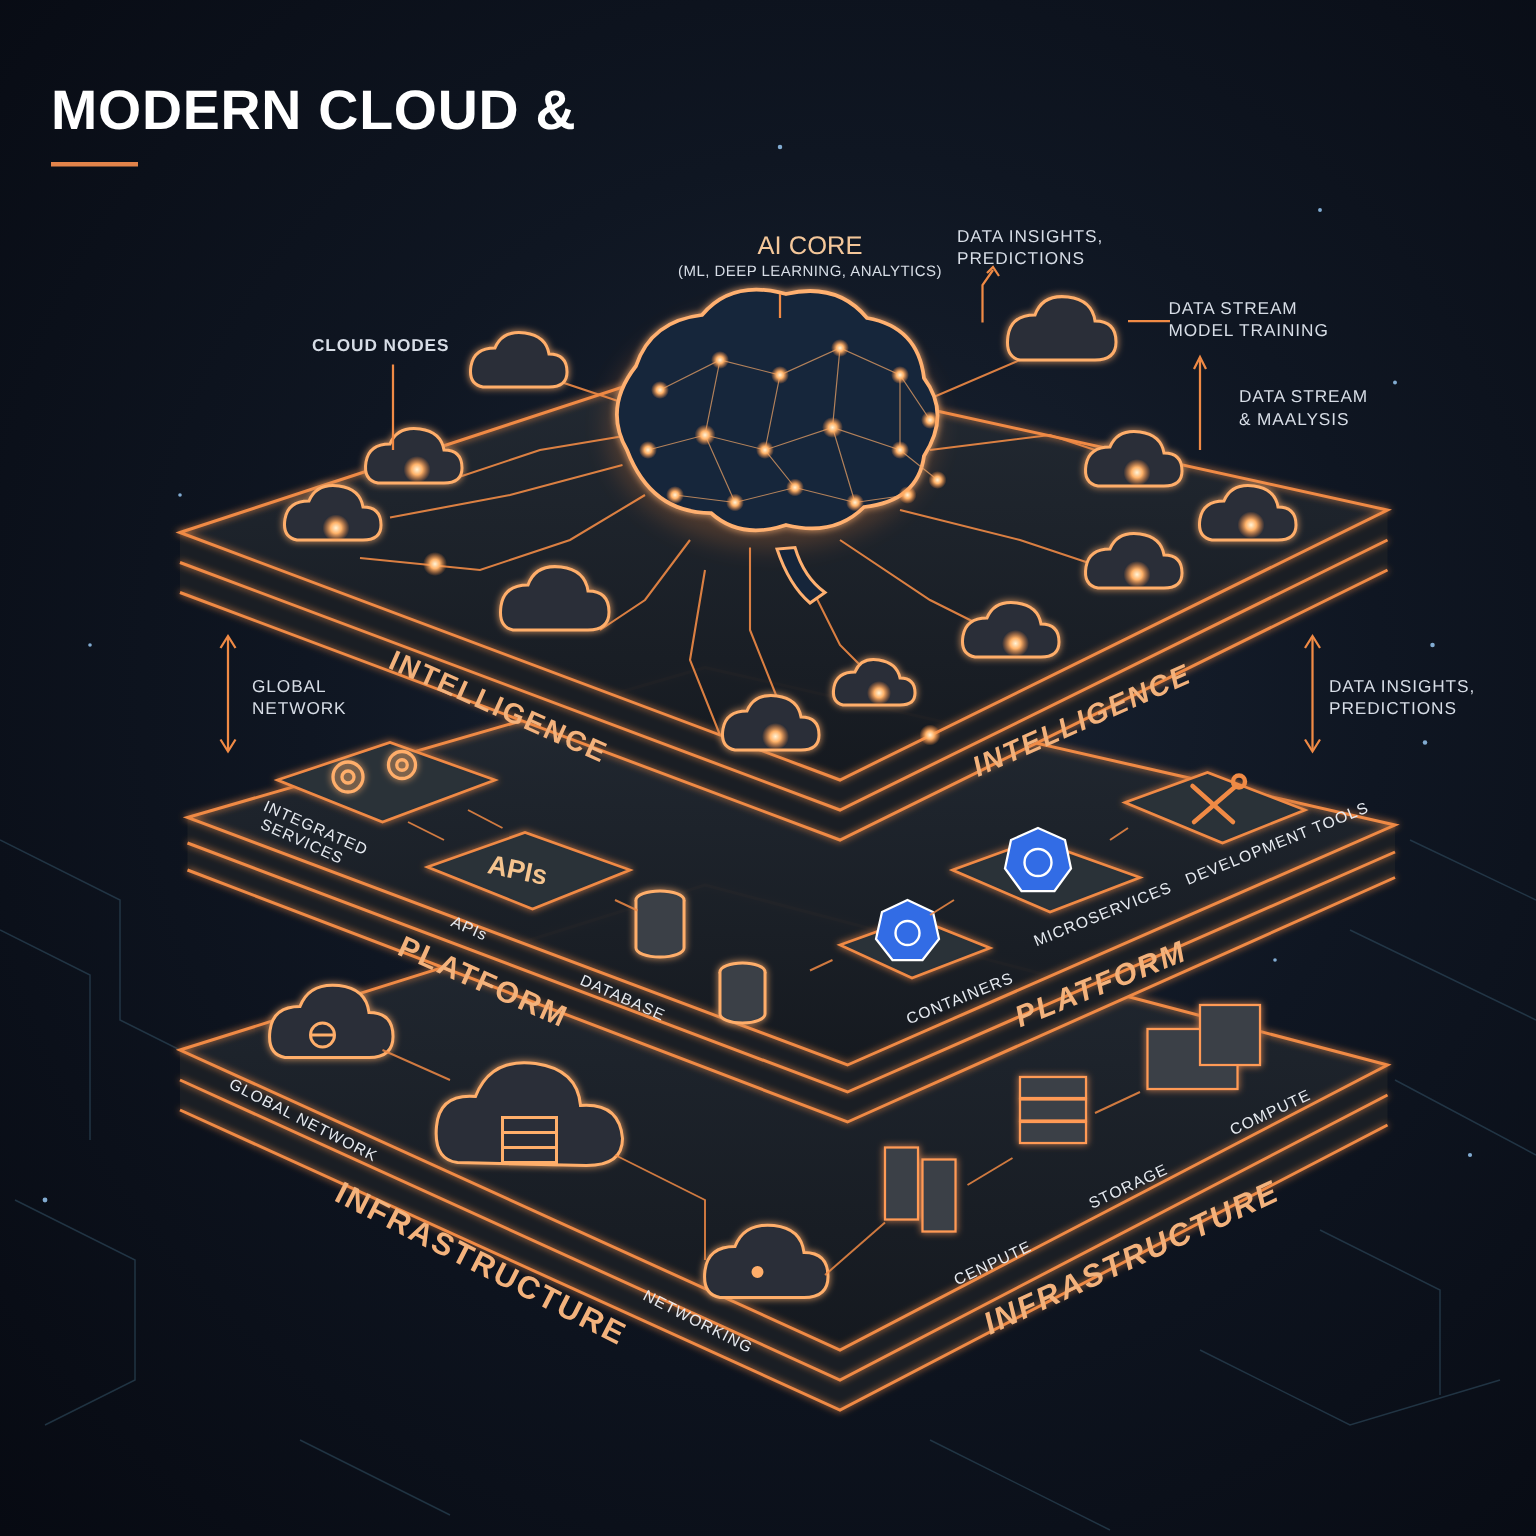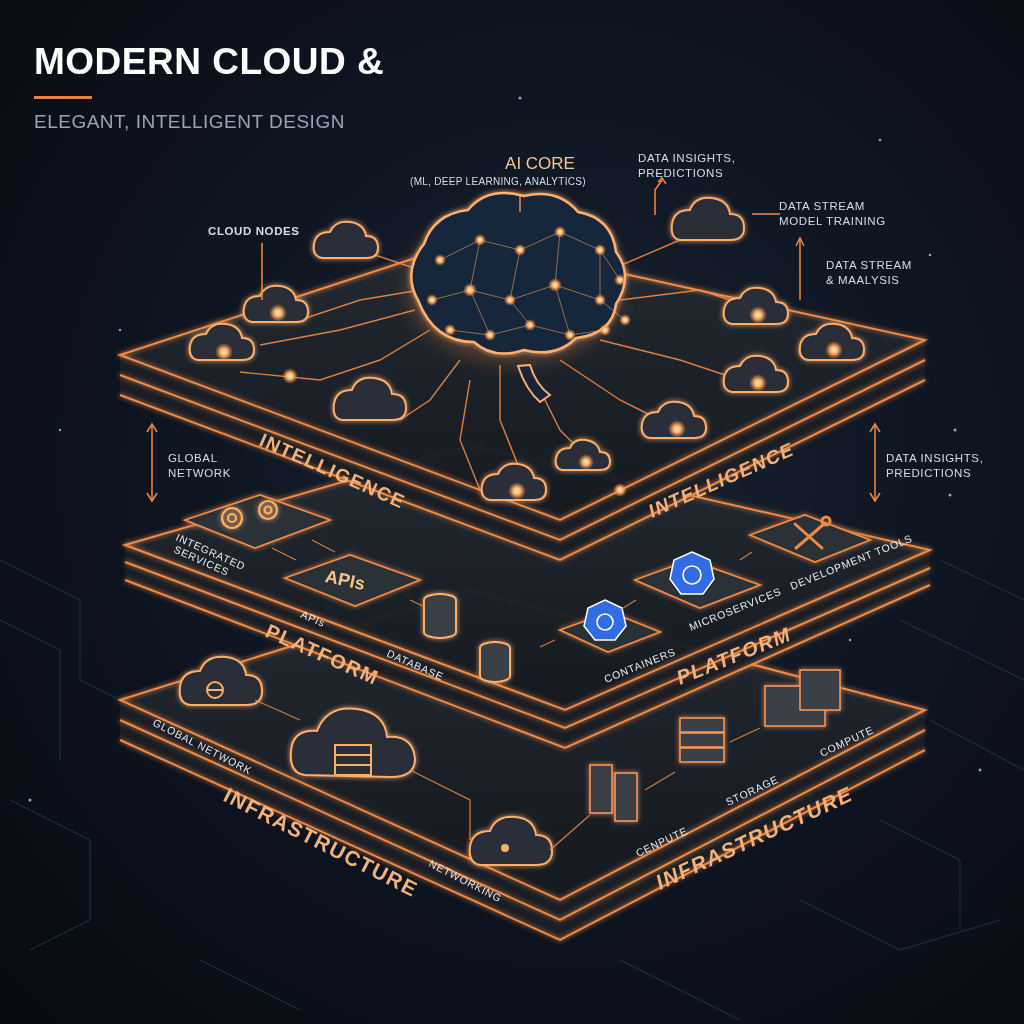--- a/index.html
+++ b/index.html
@@ -2,33 +2,33 @@
 <html><head>
 <meta charset="utf-8">
 <style>
   html, body { margin: 0; padding: 0; }
   body {
     width: 1024px; height: 1024px; overflow: hidden; position: relative;
     background: radial-gradient(ellipse at 55% 45%, #1a2433 0%, #0f1622 45%, #070a12 100%);
     font-family: "Liberation Sans", "DejaVu Sans", sans-serif;
   }
   .stage { position: absolute; inset: 0; }
-  .title-block { position: absolute; left: 34px; top: 42px; }
+  .title-block { position: absolute; left: 34px; top: 54px; }
   .title {
     color: #ffffff; font-weight: 700; font-size: 37px; line-height: 40px;
     letter-spacing: 0.5px; margin: 0;
   }
   .title-rule { width: 58px; height: 3px; background: #e2834a; margin: 14px 0 12px 0; }
   .subtitle { color: #9aa4b2; font-size: 19px; letter-spacing: 0.5px; }
   .label {
     position: absolute; color: #d7dde6; font-size: 11.5px; letter-spacing: 0.6px;
     line-height: 15px; text-transform: uppercase; white-space: nowrap;
   }
   .core-title { position: absolute; left: 440px; top: 154px; width: 200px; text-align: center; color: #f4c79a; font-weight: 400; font-size: 17px; }
-  .core-sub { position: absolute; left: 410px; top: 176px; width: 260px; text-align: left; color: #d7dde6; font-size: 10px; letter-spacing: 0.3px; }
+  .core-sub { position: absolute; left: 410px; top: 176px; width: 260px; text-align: center; color: #d7dde6; font-size: 10px; letter-spacing: 0.3px; }
   svg text { font-family: "Liberation Sans", "DejaVu Sans", sans-serif; }
   .layer-label { font-weight: 700; fill: #f3b27c; letter-spacing: 1.5px; }
   .card-label { fill: #e6eaf0; font-size: 10.5px; letter-spacing: 0.8px; }
 </style>
 </head>
 <body>
 
 <div class="stage">
 
   <svg width="1024" height="1024" viewBox="0 0 1024 1024" style="position:absolute;left:0;top:0">
@@ -302,21 +302,20 @@
         <path d="M147 493 L152 501 L157 493"></path>
       <path d="M875 425 L875 500"></path>
         <path d="M870 432 L875 424 L880 432"></path>
         <path d="M870 493 L875 501 L880 493"></path>
     </g>
   </svg>
 
   <div class="title-block">
     <div class="title">MODERN CLOUD &amp;</div>
     <div class="title-rule"></div>
-    <div class="subtitle">ELEGANT, INTELLIGENT DESIGN</div>
   </div>
 
   <div class="core-title">AI CORE</div>
   <div class="core-sub">(ML, DEEP LEARNING, ANALYTICS)</div>
 
   <div class="label" style="left:208px;top:224px;font-weight:bold;">CLOUD NODES</div>
 
   <div class="label" style="left:638px;top:151px;">
     <div>DATA INSIGHTS,</div>
     <div>PREDICTIONS</div>

